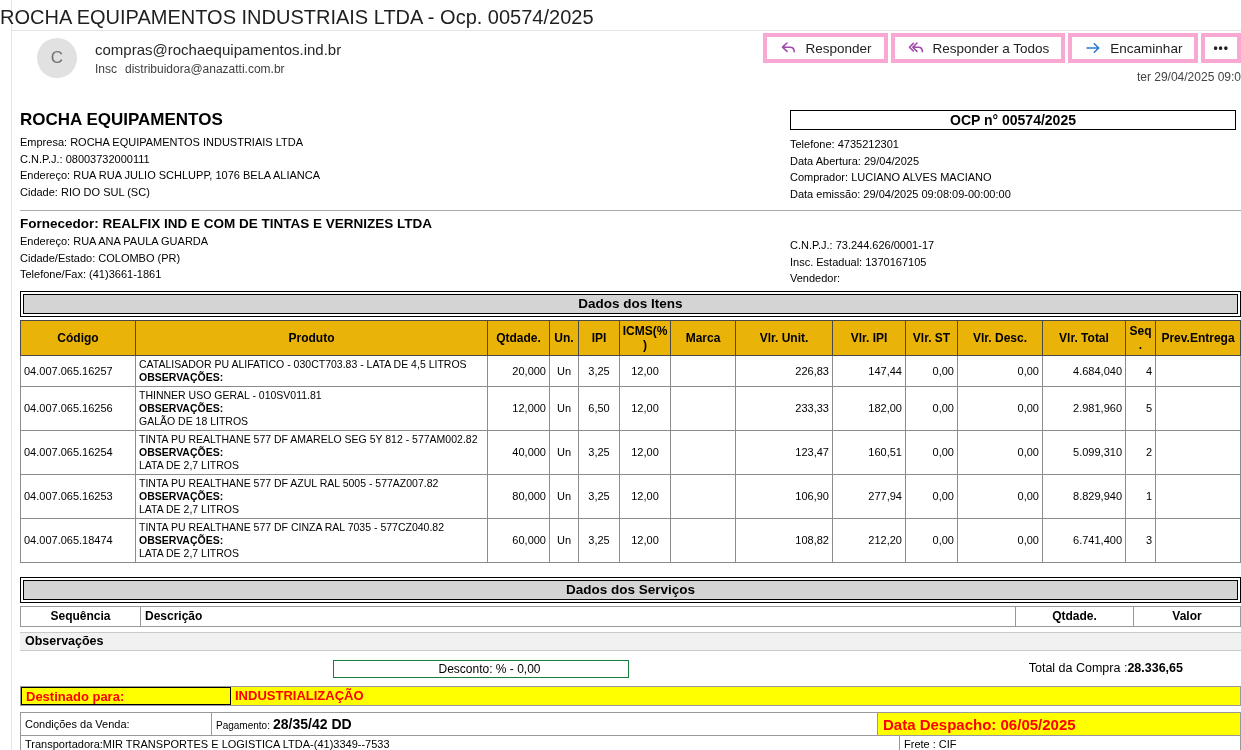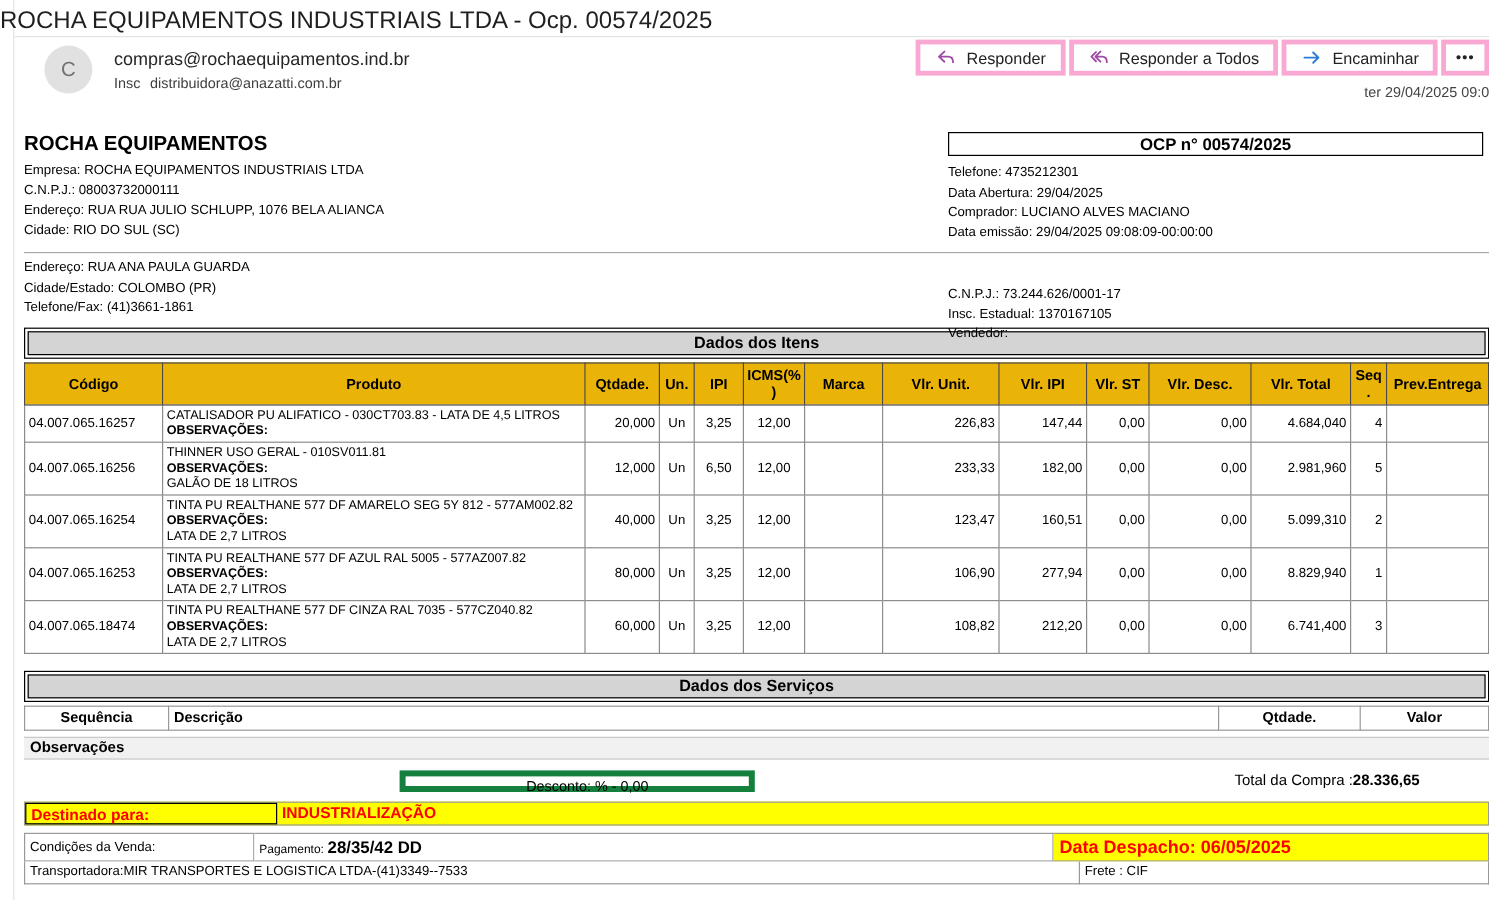--- a/index.html
+++ b/index.html
@@ -58,21 +58,21 @@
   .obs-label { font-weight:bold; }
 
   table.svc { margin-top:3px; border-collapse:collapse; table-layout:fixed; width:1220px; }
   table.svc td { border:1px solid #999; font-size:12px; font-weight:bold; height:20px; padding:1px 4px; }
   .svc-ctr { text-align:center; }
 
   .obs-bar { margin-top:5px; height:19px; background:#f1f1f1; border-top:1px solid #c9c9c9;
     border-bottom:1px solid #c9c9c9; font-weight:bold; font-size:12.5px; line-height:17px; padding-left:5px; }
 
   .totals-row { position:relative; margin-top:9px; height:19px; }
-  .desconto-box { position:absolute; left:313px; top:0; width:296px; height:18px; border:5px solid #15803d;
+  .desconto-box { position:absolute; left:313px; top:0; width:296px; height:18px; border:1px solid #15803d;
     text-align:center; font-size:12px; line-height:16px;padding-left:17px; }
   .total-compra { position:absolute; right:58px; top:1px; font-size:12.5px; }
   .total-compra b { font-size:12.5px; }
 
   .destinado-row { margin-top:7px; height:20px; display:flex; background:var(--accent-yellow,#ffff00); border:1px solid #9a9a9a; }
   .destinado-label { width:210px; border:1px solid #000; color:var(--alert-red,#ff0000); font-weight:bold;
     font-size:13px; line-height:17px; padding-left:4px; }
   .destinado-value { flex:1; color:var(--alert-red,#ff0000); font-weight:bold; font-size:13px; line-height:18px; padding-left:4px; }
 
   .cond-row { margin-top:6px; display:flex; height:24px; }
@@ -149,20 +149,21 @@
       <div>Telefone: 4735212301</div>
       <div>Data Abertura: 29/04/2025</div>
       <div>Comprador: LUCIANO ALVES MACIANO</div>
       <div>Data emissão: 29/04/2025 09:08:09-00:00:00</div>
     </div>
   </div>
 
   <div class="doc-hr"></div>
 
   <div class="fornecedor">
+    <div class="fornecedor-title">Fornecedor: REALFIX IND E COM DE TINTAS E VERNIZES LTDA</div>
     <div class="forn-lines">
       <div>Endereço: RUA ANA PAULA GUARDA</div>
       <div>Cidade/Estado: COLOMBO (PR)</div>
       <div>Telefone/Fax: (41)3661-1861</div>
     </div>
     <div class="forn-lines-right">
       <div>C.N.P.J.: 73.244.626/0001-17</div>
       <div>Insc. Estadual: 1370167105</div>
       <div>Vendedor:</div>
     </div>

